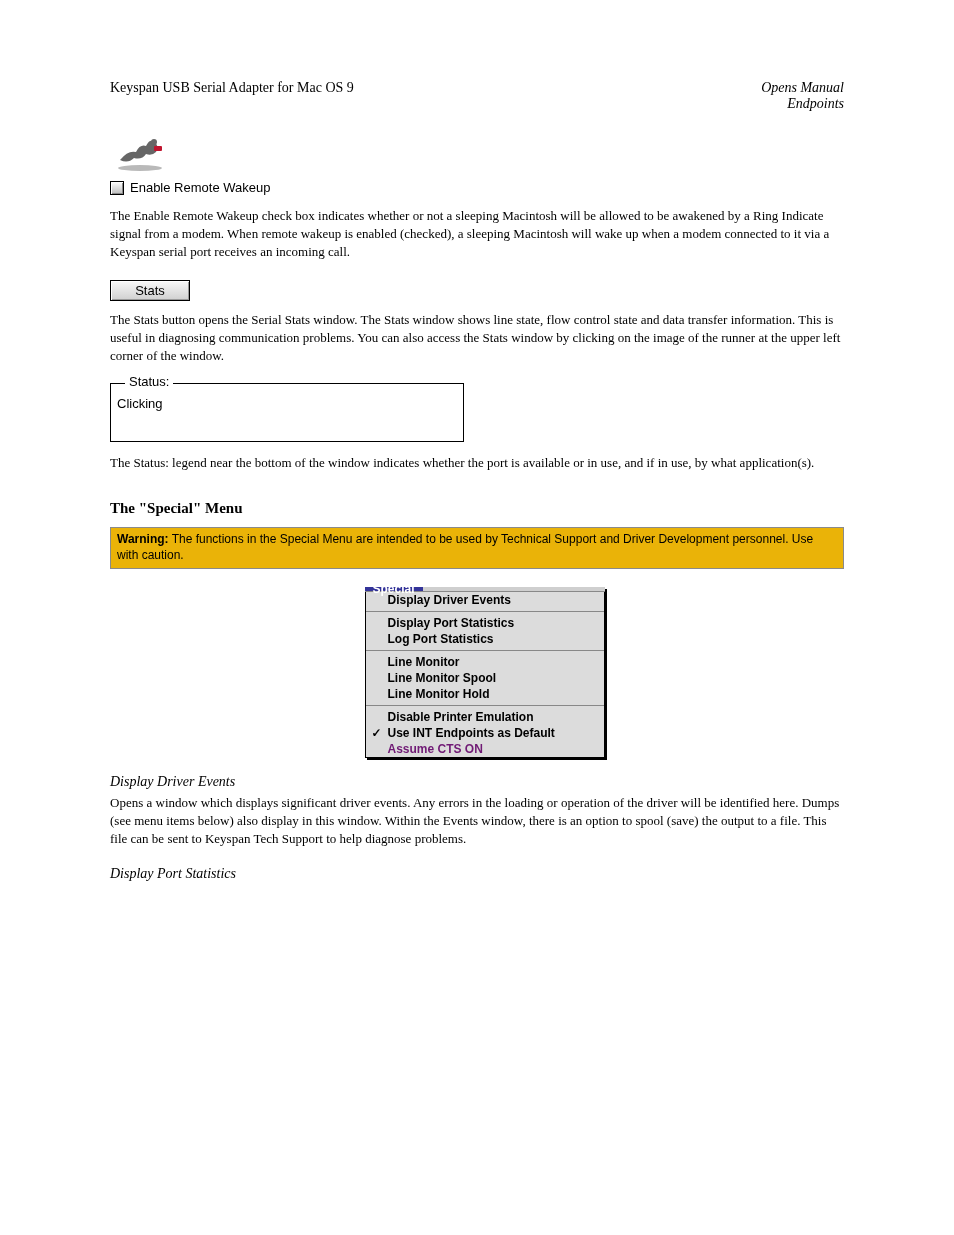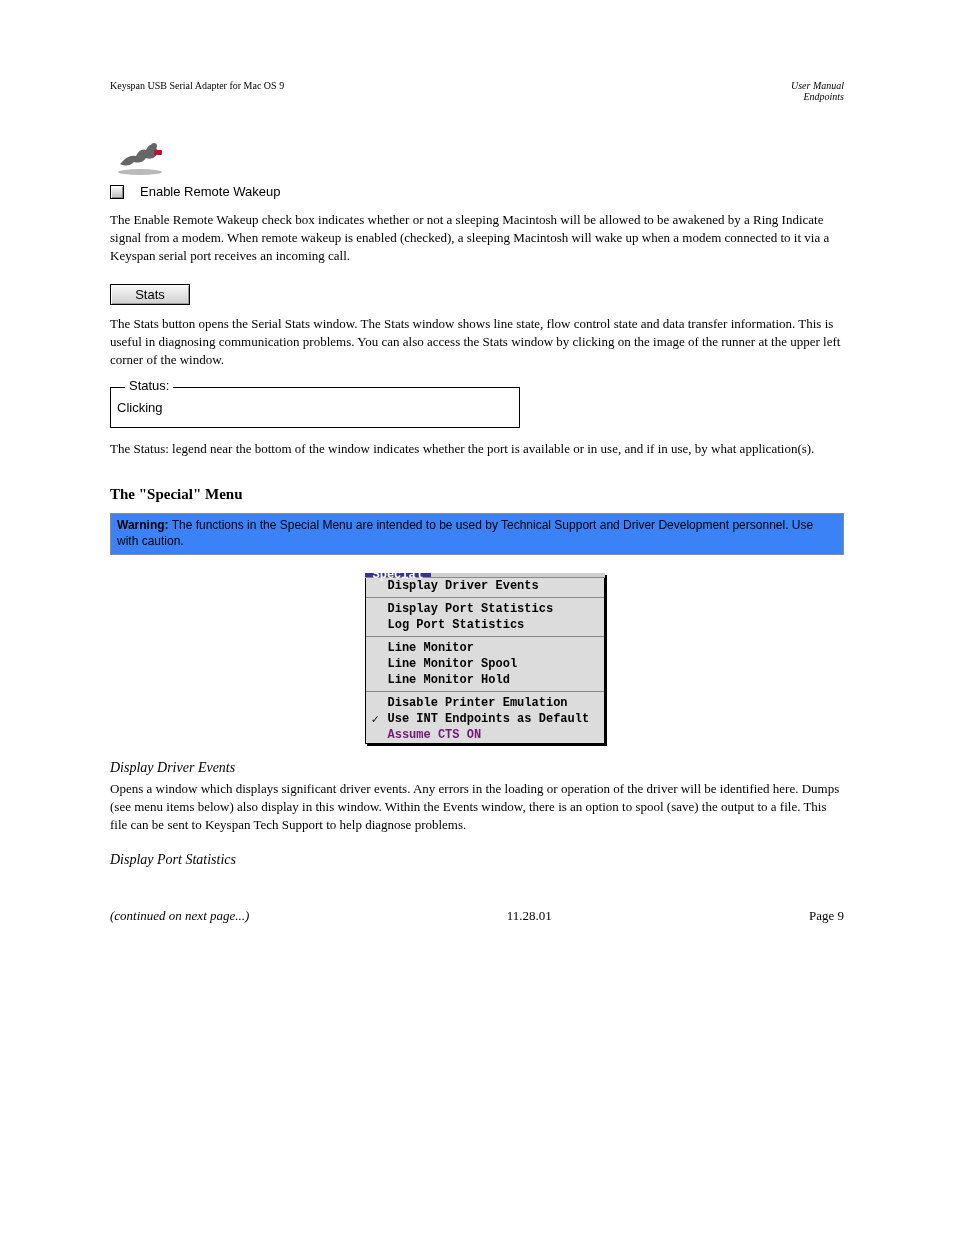--- a/index.html
+++ b/index.html
@@ -13,22 +13,22 @@
   }
   .page {
     width: 954px;
     padding: 80px 110px 60px 110px;
     position: relative;
   }
   .page-header {
     display: flex;
     justify-content: space-between;
     align-items: flex-start;
-    font-size: 10px;
-    margin-bottom: 34px;
+    font-size: 14px;
+    margin-bottom: 20px;
   }
   .page-header .right {
     text-align: right;
     font-style: italic;
   }
   .page-header .right .line1 { font-style: italic; }
   .logo-row {
     display: flex;
     align-items: center;
     margin-bottom: 8px;
@@ -39,21 +39,21 @@
     position: relative;
     margin-right: 10px;
   }
   .clickable-label {
     font-size: 14px;
     margin-bottom: 16px;
   }
   .checkbox-row {
     display: flex;
     align-items: center;
-    gap: 16px;
+    gap: 6px;
     margin-bottom: 12px;
     font-family: "Helvetica", Arial, sans-serif;
     font-size: 13px;
   }
   .checkbox-box {
     width: 14px;
     height: 14px;
     border: 1px solid #000;
     background: linear-gradient(#fff,#bbb);
     box-shadow: inset 1px 1px 0 #fff, inset -1px -1px 0 #888;
@@ -73,57 +73,57 @@
     border-radius: 0;
     background: linear-gradient(#f8f8f8,#d0d0d0);
     box-shadow: inset 1px 1px 0 #fff, inset -1px -1px 0 #999;
     min-width: 80px;
   }
   .status-box-wrap {
     margin: 16px 0 12px 0;
   }
   .status-box {
     border: 1px solid #000;
-    width: 410px;
-    padding: 12px 6px 12px 6px;
+    width: 354px;
+    padding: 12px 6px 30px 6px;
     position: relative;
     font-family: "Helvetica", Arial, sans-serif;
     font-size: 13px;
   }
   .status-legend {
     position: absolute;
     top: -10px;
     left: 14px;
     background: #fff;
     padding: 0 4px;
     font-size: 13px;
   }
   .section-head {
     font-weight: bold;
     font-size: 15px;
     margin: 28px 0 10px 0;
   }
   .gray-banner {
-    background: #3b82f6;
+    background: #eab308;
     border: 1px solid #8a8a8a;
     padding: 4px 6px;
     font-family: Arial, sans-serif;
     font-size: 12px;
     line-height: 1.3;
     margin-bottom: 18px;
     color: #000;
   }
   .banner-bold { font-weight: bold; }
   .menu-wrap {
     display: flex;
     justify-content: center;
     margin: 8px 0 16px 0;
   }
   .mac-menu {
-    font-family: Liberation Mono, monospace;
+    font-family: Liberation Sans, sans-serif;
     font-size: 12px;
     width: 240px;
     box-shadow: 2px 2px 0 #000;
     margin-left: 15px;
   }
   .mac-menu .title {
     background: #333399;
     color: #fff;
     font-weight: bold;
     padding: 2px 8px;
@@ -176,21 +176,21 @@
   .footer .left { font-style: italic; }
 </style>
 </head>
 <body>
 
 <div class="page">
 
   <div class="page-header">
     <div>Keyspan USB Serial Adapter for Mac OS 9</div>
     <div class="right">
-      <div class="line1">User Manual</div>
+      <div class="line1">Opens Manual</div>
       <div>Endpoints</div>
     </div>
   </div>
 
   <div class="logo-row">
     <div class="logo">
       <svg viewBox="0 0 60 40" width="60" height="40">
         <ellipse cx="30" cy="36" rx="22" ry="3" fill="#b9b9b9"></ellipse>
         <path d="M10 28 Q18 18 26 20 Q30 12 36 14 Q40 6 44 10 Q50 14 46 20 Q42 24 36 22 Q32 28 24 26 Q18 32 10 28 Z" fill="#666"></path>
         <circle cx="44" cy="10" r="3" fill="#666"></circle>
@@ -243,19 +243,14 @@
           <div class="item disabled">Assume CTS ON</div>
         </div>
     </div>
   </div>
 
   <div class="sub-head">Display Driver Events</div>
   <div class="para" style="margin-top:2px">Opens a window which displays significant driver events. Any errors in the loading or operation of the driver will be identified here. Dumps (see menu items below) also display in this window. Within the Events window, there is an option to spool (save) the output to a file. This file can be sent to Keyspan Tech Support to help diagnose problems.</div>
 
   <div class="sub-head">Display Port Statistics</div>
 
-  <div class="footer">
-    <div class="left">(continued on next page...)</div>
-    <div>11.28.01</div>
-    <div>Page 9</div>
-  </div>
 
 </div>
 
 </body></html>

